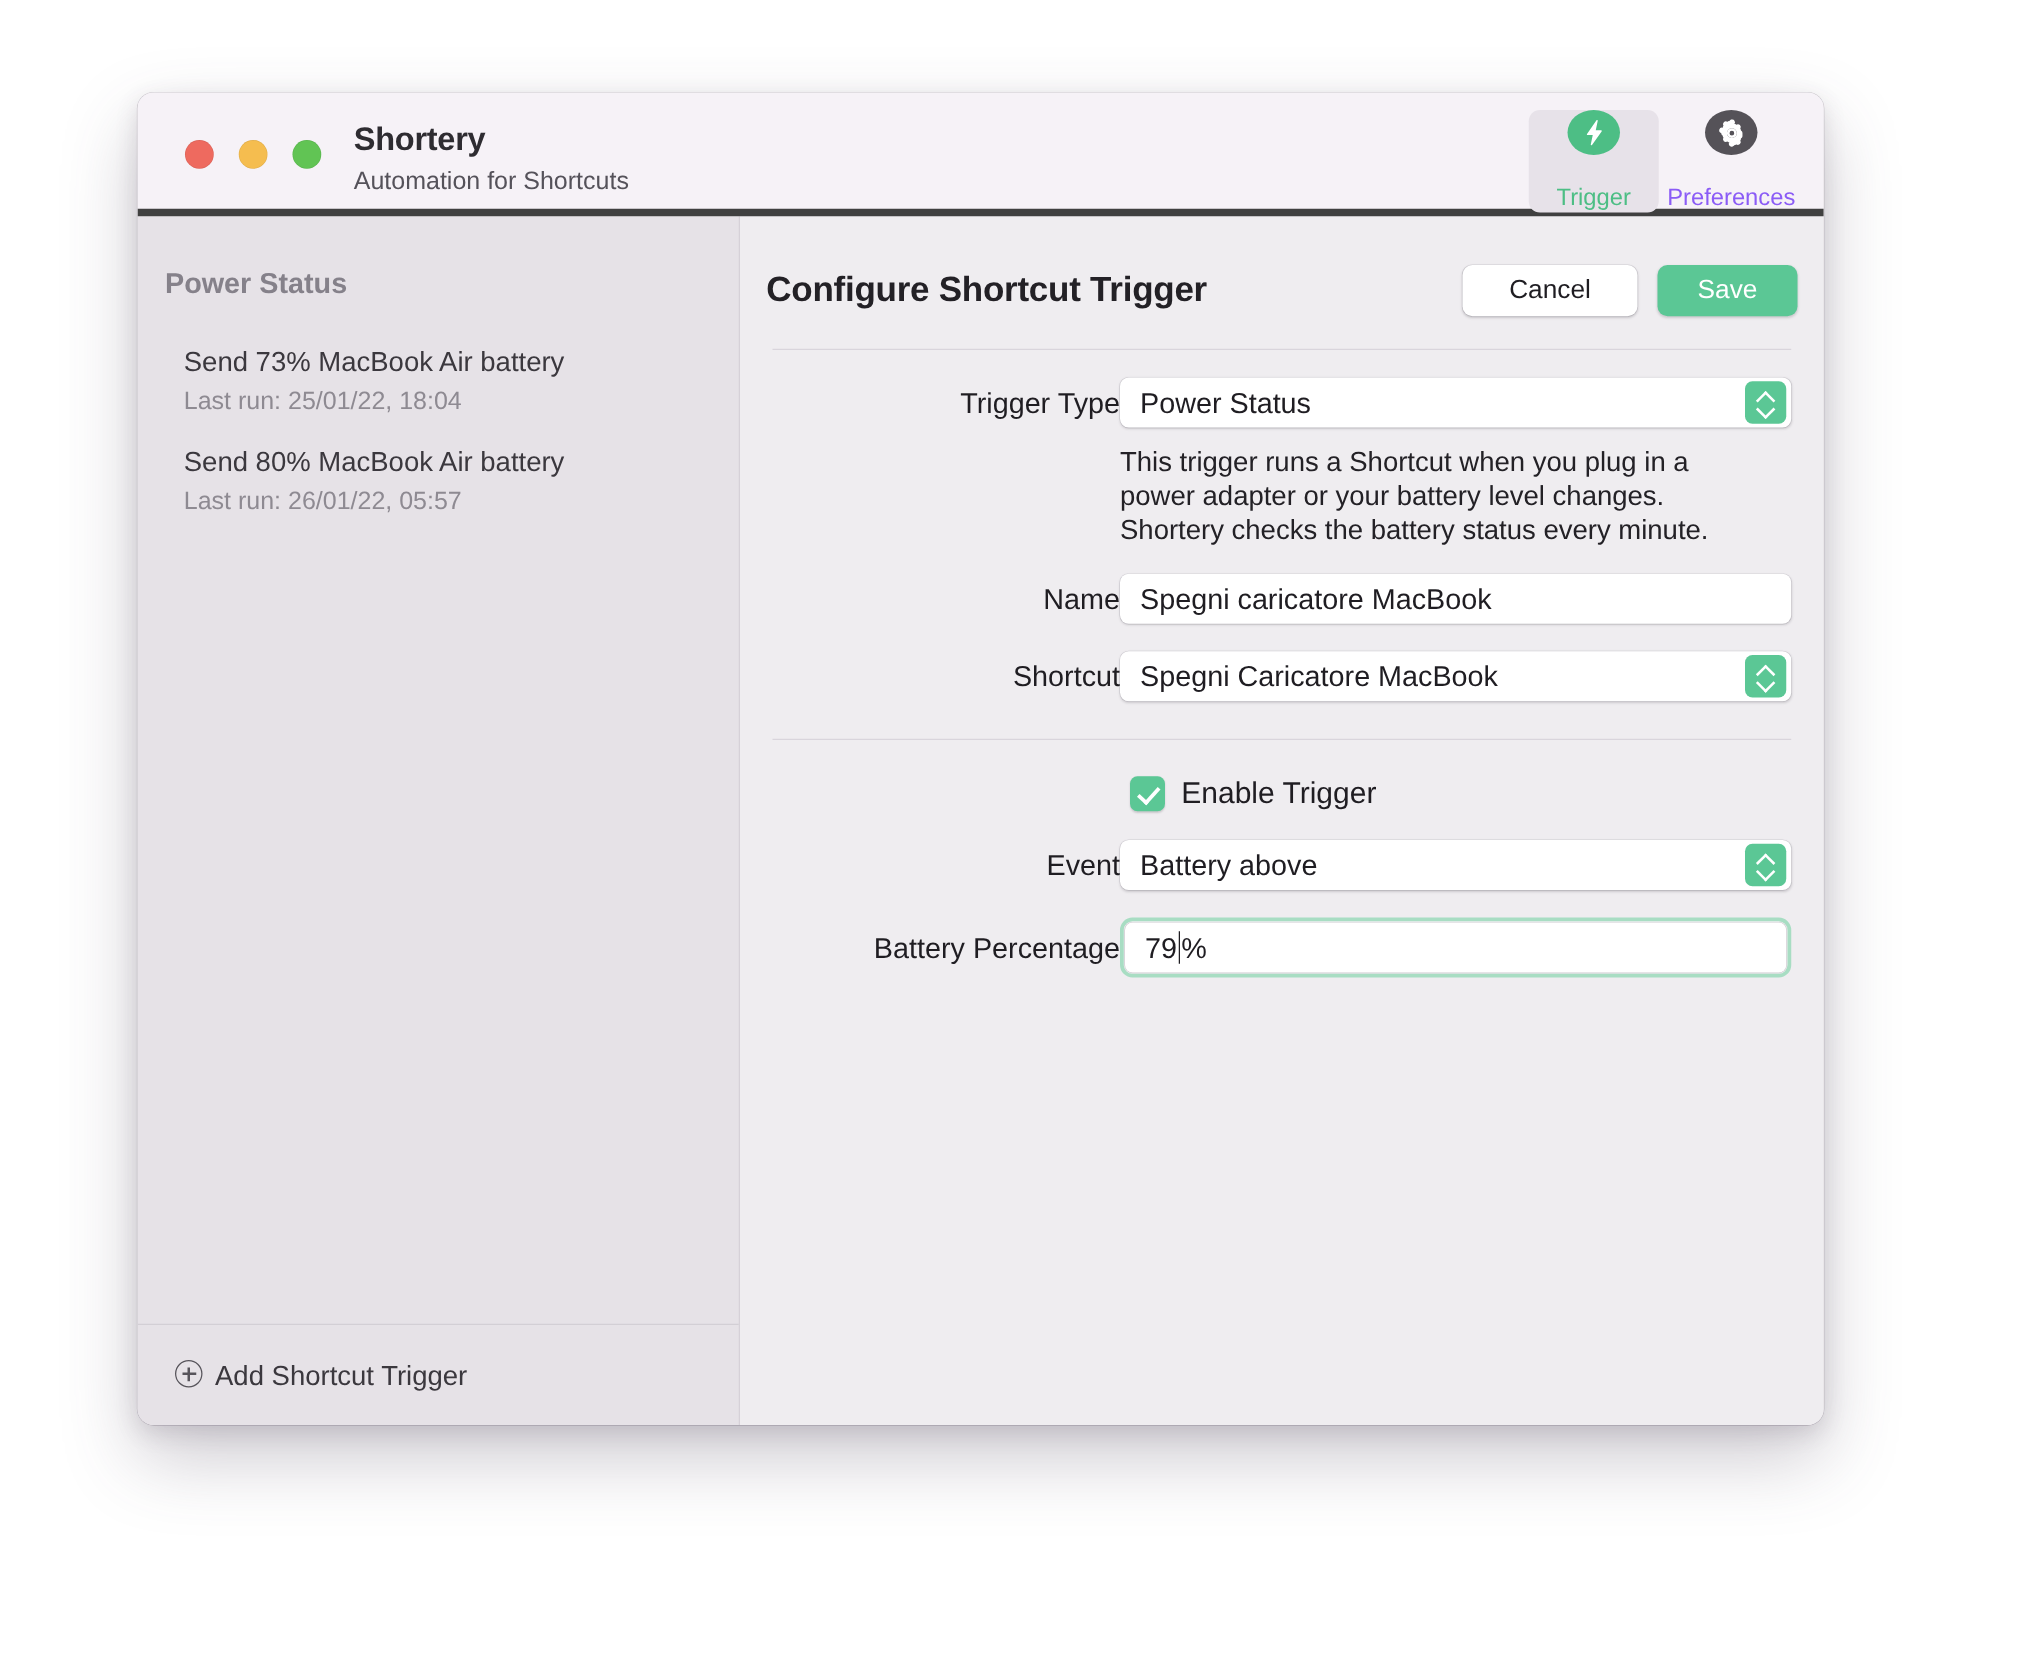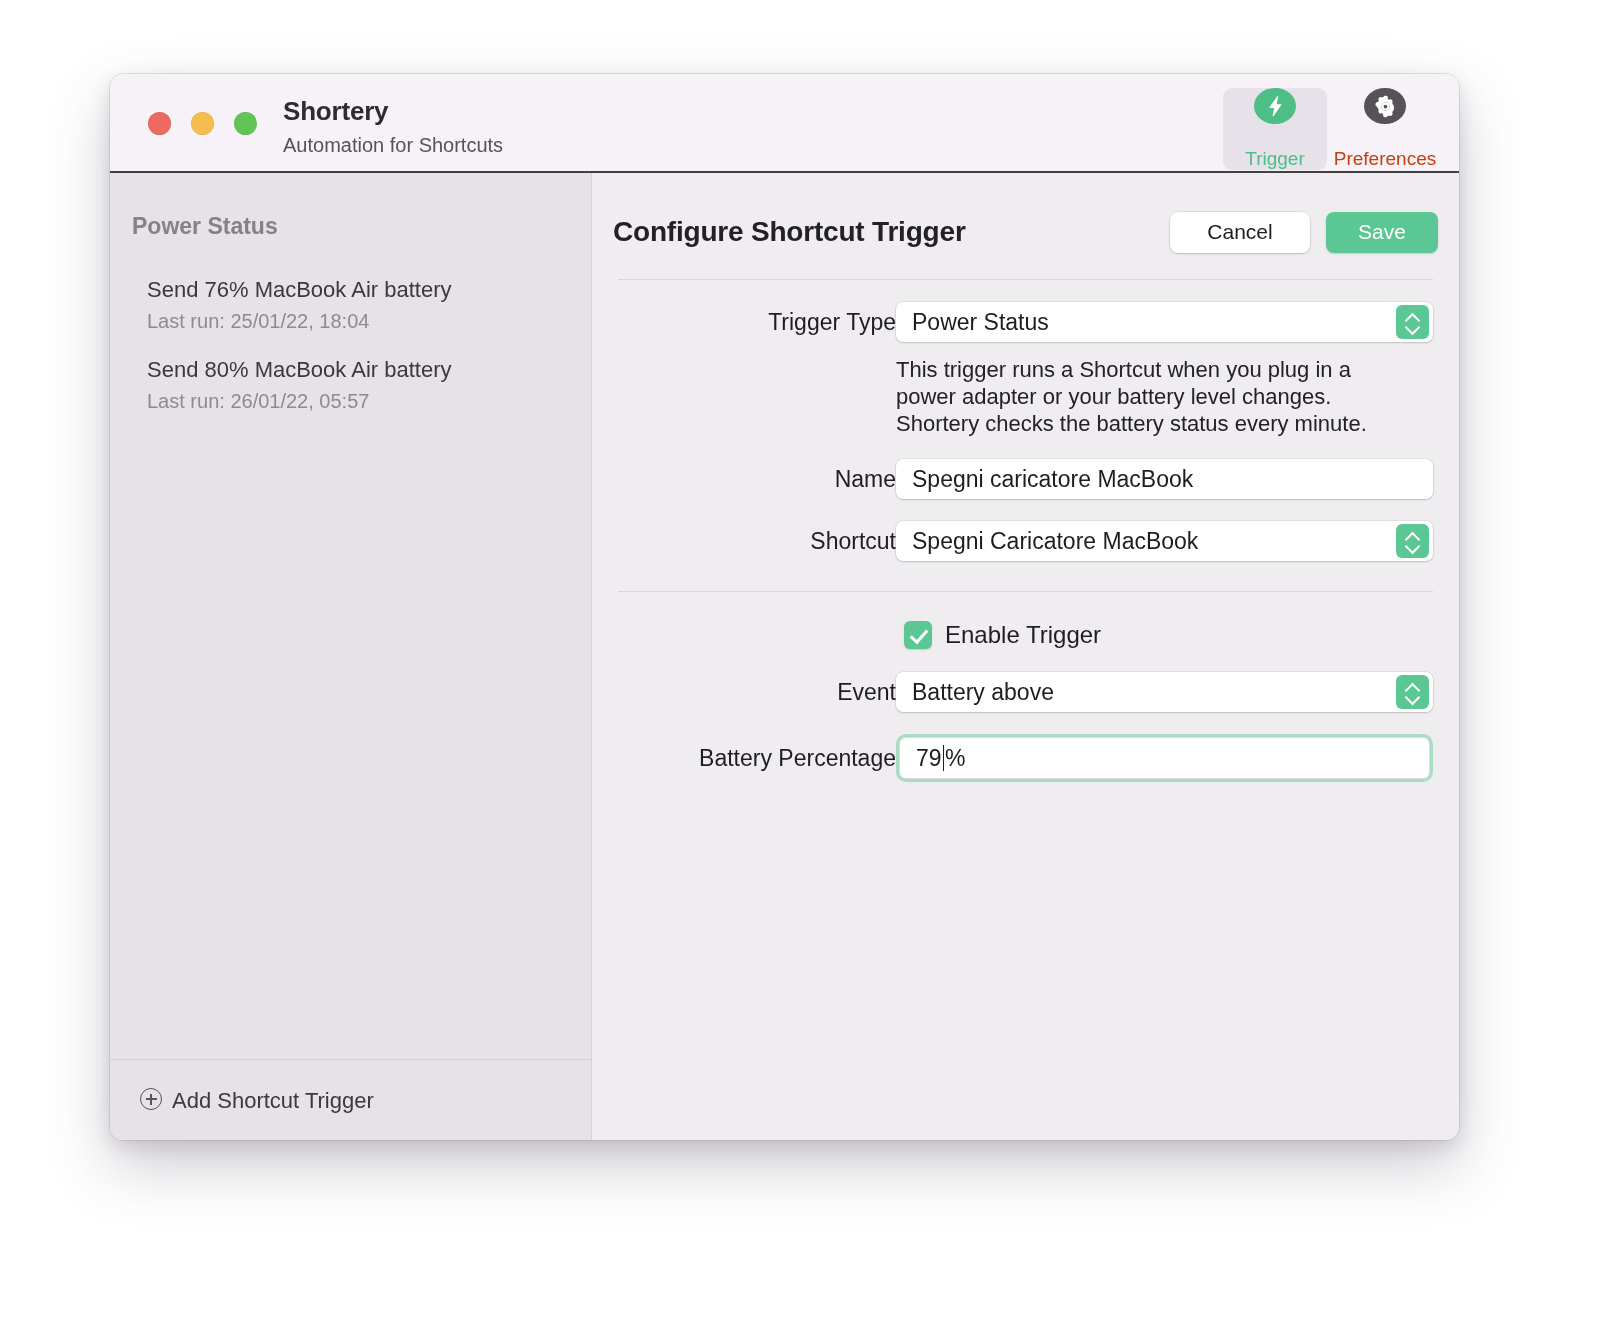--- a/index.html
+++ b/index.html
@@ -35,21 +35,21 @@
     overflow: hidden;
     display: flex;
     flex-direction: column;
   }
 
   
   .titlebar {
     position: relative;
     height: 99px;
     background: #f6f2f7;
-    border-bottom: 2px solid #404040;
+    border-bottom: 6px solid #404040;
     flex: 0 0 auto;
   }
 
   .traffic-lights {
     position: absolute;
     left: 38px;
     top: 38px;
     display: flex;
     gap: 20px;
     align-items: center;
@@ -109,21 +109,21 @@
     align-items: center;
     justify-content: center;
   }
   .toolbar-icon.trigger { background: #4dbe85; }
   .toolbar-icon.prefs   { background: #555258; }
   .toolbar-label {
     font-size: 19px;
     line-height: 22px;
   }
   .toolbar-label.on  { color: #4dbe85; }
-  .toolbar-label.off { color: #c2410c; }
+  .toolbar-label.off { color: #8b5cf6; }
 
   
   .body-split {
     flex: 1 1 auto;
     display: flex;
     min-height: 0;
   }
 
   
   .sidebar {
@@ -435,21 +435,21 @@
     </div>
 
     <div class="body-split">
 
       <div class="sidebar">
         <div class="sidebar-scroll">
           <div class="section-header">Power Status</div>
 
           <div class="trigger-list">
             <div class="trigger-item">
-              <div class="trigger-name">Send 76% MacBook Air battery</div>
+              <div class="trigger-name">Send 73% MacBook Air battery</div>
               <div class="trigger-lastrun">Last run: 25/01/22, 18:04</div>
             </div>
             <div class="trigger-item">
               <div class="trigger-name">Send 80% MacBook Air battery</div>
               <div class="trigger-lastrun">Last run: 26/01/22, 05:57</div>
             </div>
           </div>
         </div>
 
         <div class="sidebar-footer">

